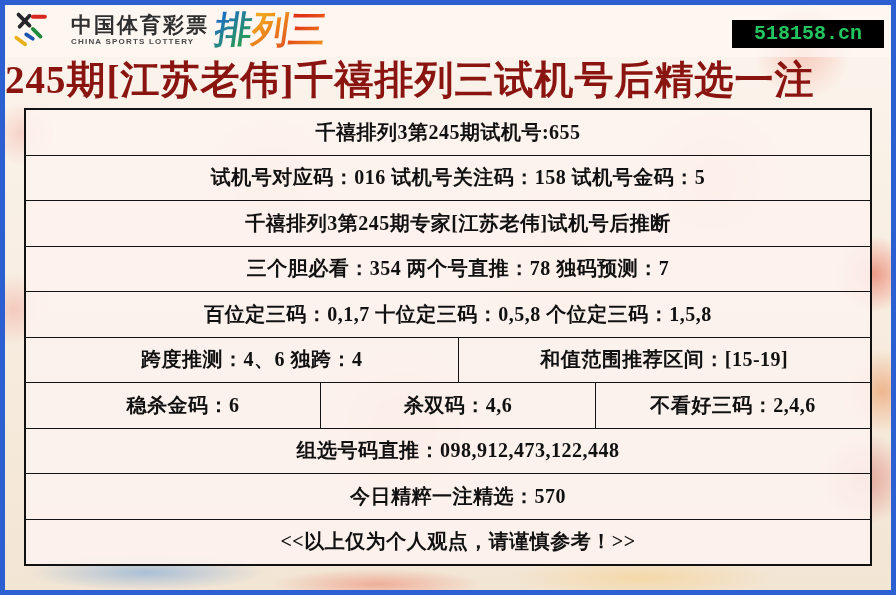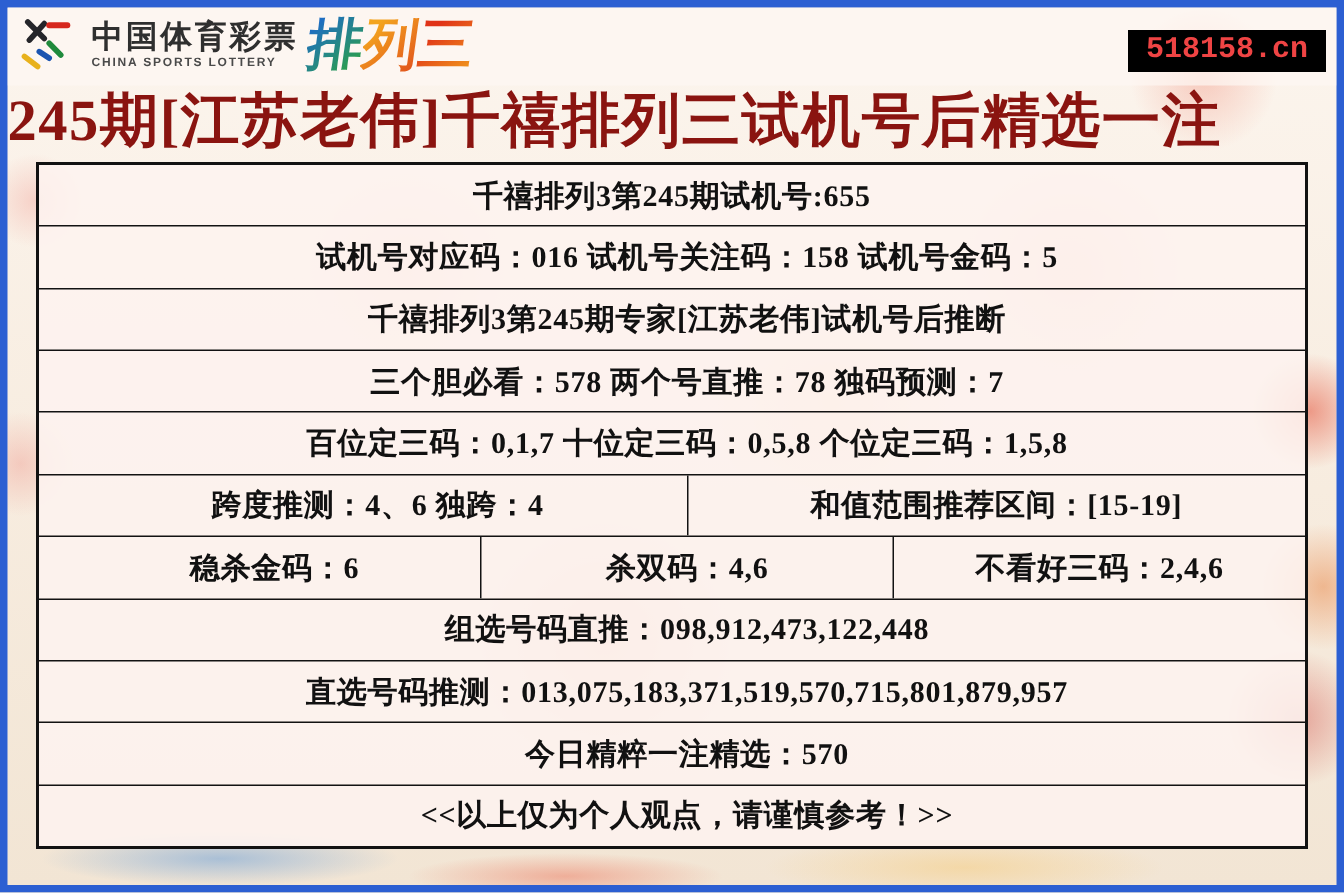--- a/index.html
+++ b/index.html
@@ -27,42 +27,42 @@
       radial-gradient(circle 120px at 45% 72%, rgba(238,150,125,0.35), transparent 72%),
       radial-gradient(circle 100px at 80% 30%, rgba(246,180,160,0.40), transparent 72%),
       linear-gradient(180deg,#fcf5ee 0%, #f7ecdf 55%, #f2e5d4 100%);
   }
 
   
   .header { position:absolute; top:0; left:0; right:0; height:52px;
             background:rgba(253,246,243,0.72); }
   .logo-row { position:absolute; top:3px; left:8px; display:flex; align-items:center; }
   .logo-mark { width:44px; height:44px; display:block; }
-  .brand-text { margin-left:4px; line-height:1; }
+  .brand-text { margin-left:14px; line-height:1; }
   .brand-cn { font-family:"Liberation Sans","DejaVu Sans",sans-serif;
               font-size:21px; font-weight:bold; color:#2f2f2f; letter-spacing:2px; }
   .brand-en { font-family:"Liberation Sans","DejaVu Sans",sans-serif;
               font-size:8px; font-weight:bold; color:#4a4a4a; letter-spacing:1.2px; margin-top:3px; }
   .product { display:flex; margin-left:6px; transform:skewX(-8deg); }
   .product span {
     font-size:37px; font-weight:900; line-height:44px;
     font-family:"Liberation Sans","DejaVu Sans",sans-serif;
     -webkit-background-clip:text; background-clip:text; color:transparent;
     text-shadow:none;
   }
   .p-char-1 { background-image:linear-gradient(135deg,#1f6ec2 15%,#2b9e4d 85%); }
   .p-char-2 { background-image:linear-gradient(135deg,#f3a41e 20%,#e2571d 90%); }
   .p-char-3 { background-image:linear-gradient(135deg,#e03318 25%,#f0921c 90%); }
 
   .badge {
     position:absolute; top:15px; right:7px;
-    background:#000; color:#ef4444;
+    background:#000; color:#22c55e;
     font-family:"Liberation Mono","DejaVu Sans Mono",monospace;
     font-size:20px; font-weight:bold;
-    padding:2px 12px; line-height:24px;
+    padding:2px 22px; line-height:24px;
   }
 
   
   .title {
     position:absolute; top:48px; left:0; width:100%;
     white-space:nowrap;
     font-size:39px; font-weight:bold; color:#8a1410; letter-spacing:1px;
   }
 
   
@@ -114,41 +114,38 @@
     <div class="row">
       <div class="cell">千禧排列3第245期试机号:655</div>
     </div>
     <div class="row">
       <div class="cell">试机号对应码：016 试机号关注码：158 试机号金码：5</div>
     </div>
     <div class="row">
       <div class="cell">千禧排列3第245期专家[江苏老伟]试机号后推断</div>
     </div>
     <div class="row">
-      <div class="cell">三个胆必看：578  两个号直推：78  独码预测：7</div>
+      <div class="cell">三个胆必看：354  两个号直推：78  独码预测：7</div>
     </div>
     <div class="row">
       <div class="cell">百位定三码：0,1,7 十位定三码：0,5,8 个位定三码：1,5,8</div>
     </div>
     <div class="row">
       <div class="cell">跨度推测：4、6 独跨：4</div>
       <div class="cell">和值范围推荐区间：[15-19]</div>
     </div>
     <div class="row">
       <div class="cell">稳杀金码：6</div>
       <div class="cell">杀双码：4,6</div>
       <div class="cell">不看好三码：2,4,6</div>
     </div>
     <div class="row">
       <div class="cell">组选号码直推：098,912,473,122,448</div>
     </div>
     <div class="row">
-      <div class="cell">直选号码推测：013,075,183,371,519,570,715,801,879,957</div>
-    </div>
-    <div class="row">
       <div class="cell">今日精粹一注精选：570</div>
     </div>
     <div class="row">
       <div class="cell">&lt;&lt;以上仅为个人观点，请谨慎参考！&gt;&gt;</div>
     </div>
   </div>
 
 </div>
 
 </body></html>

